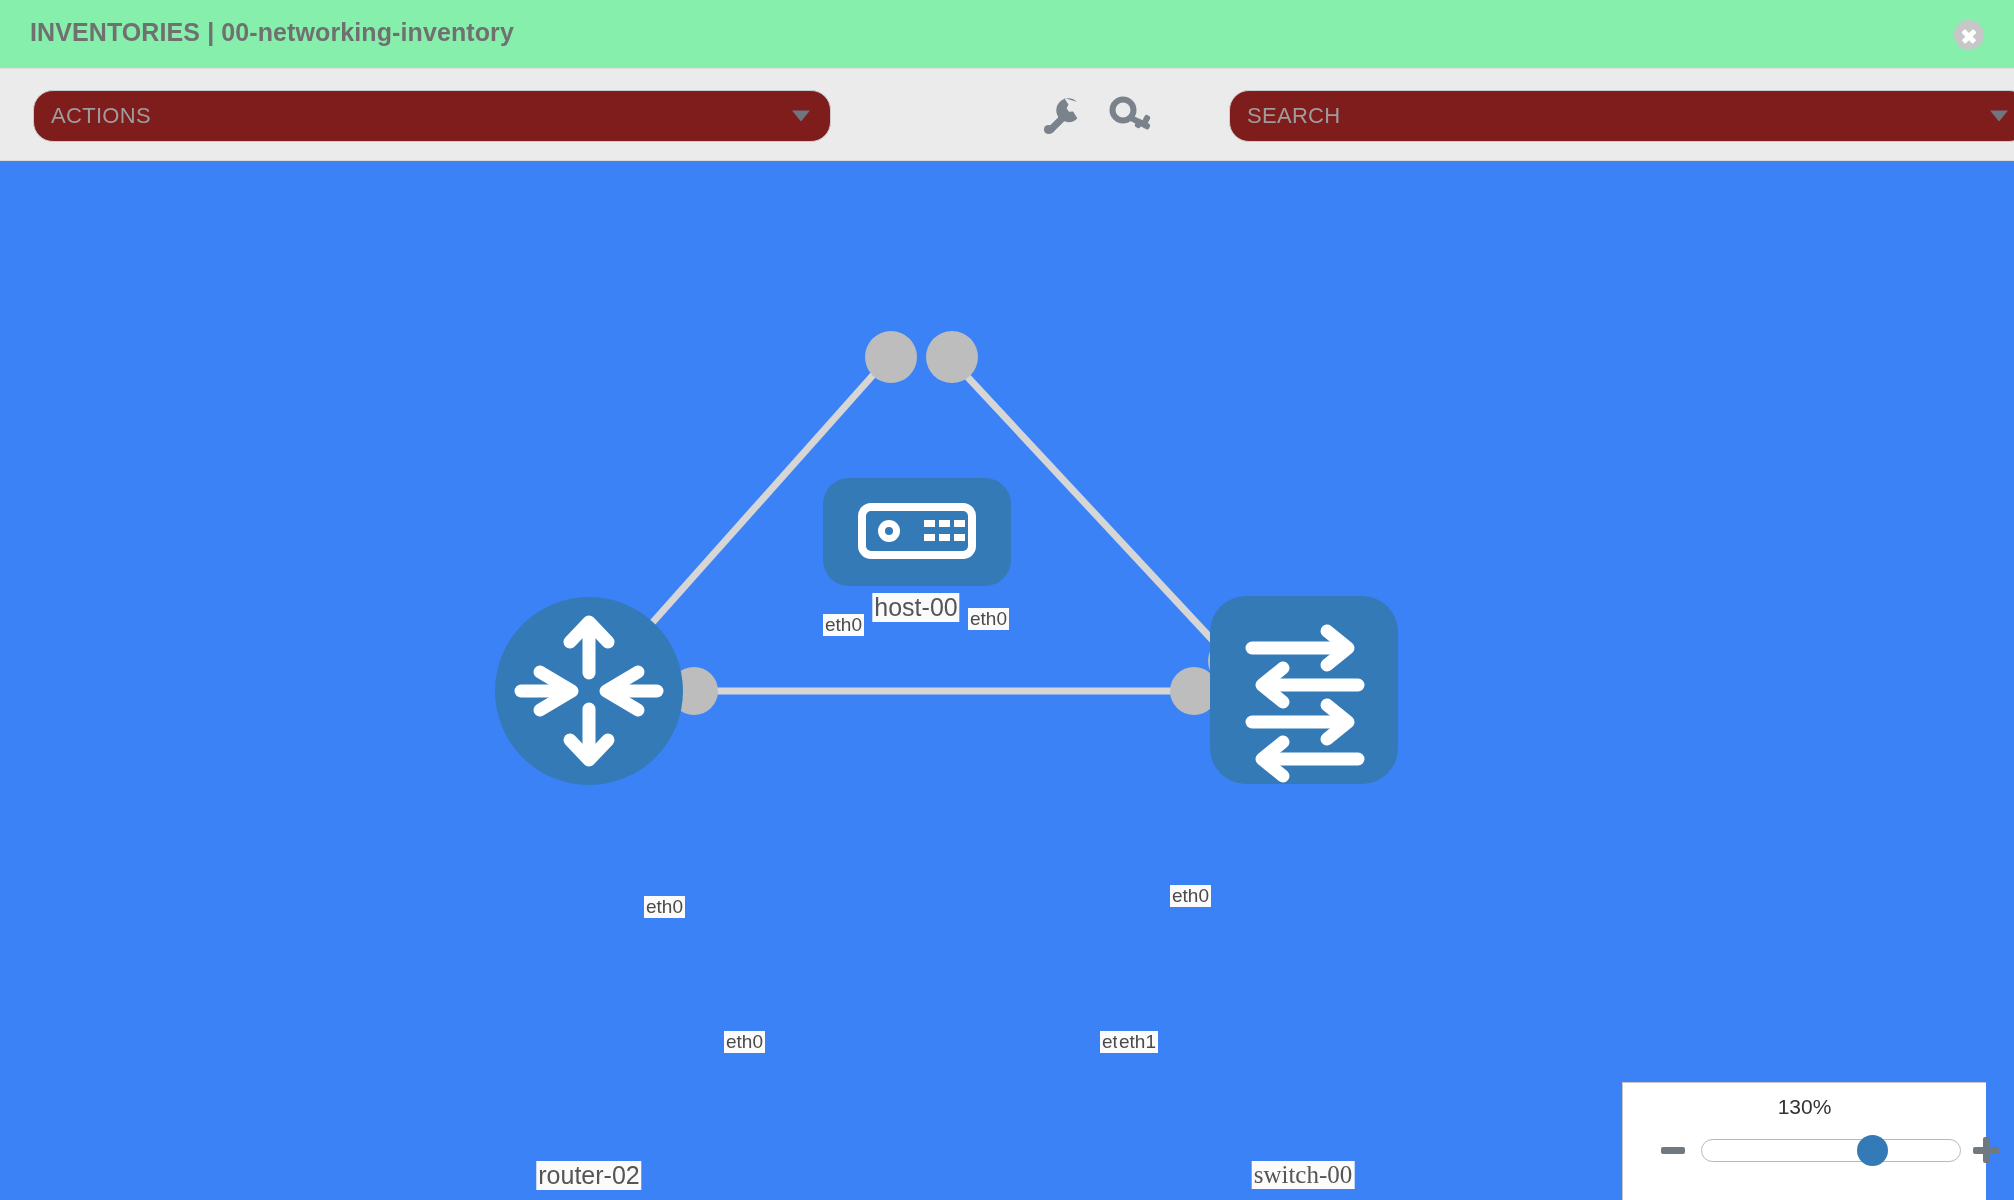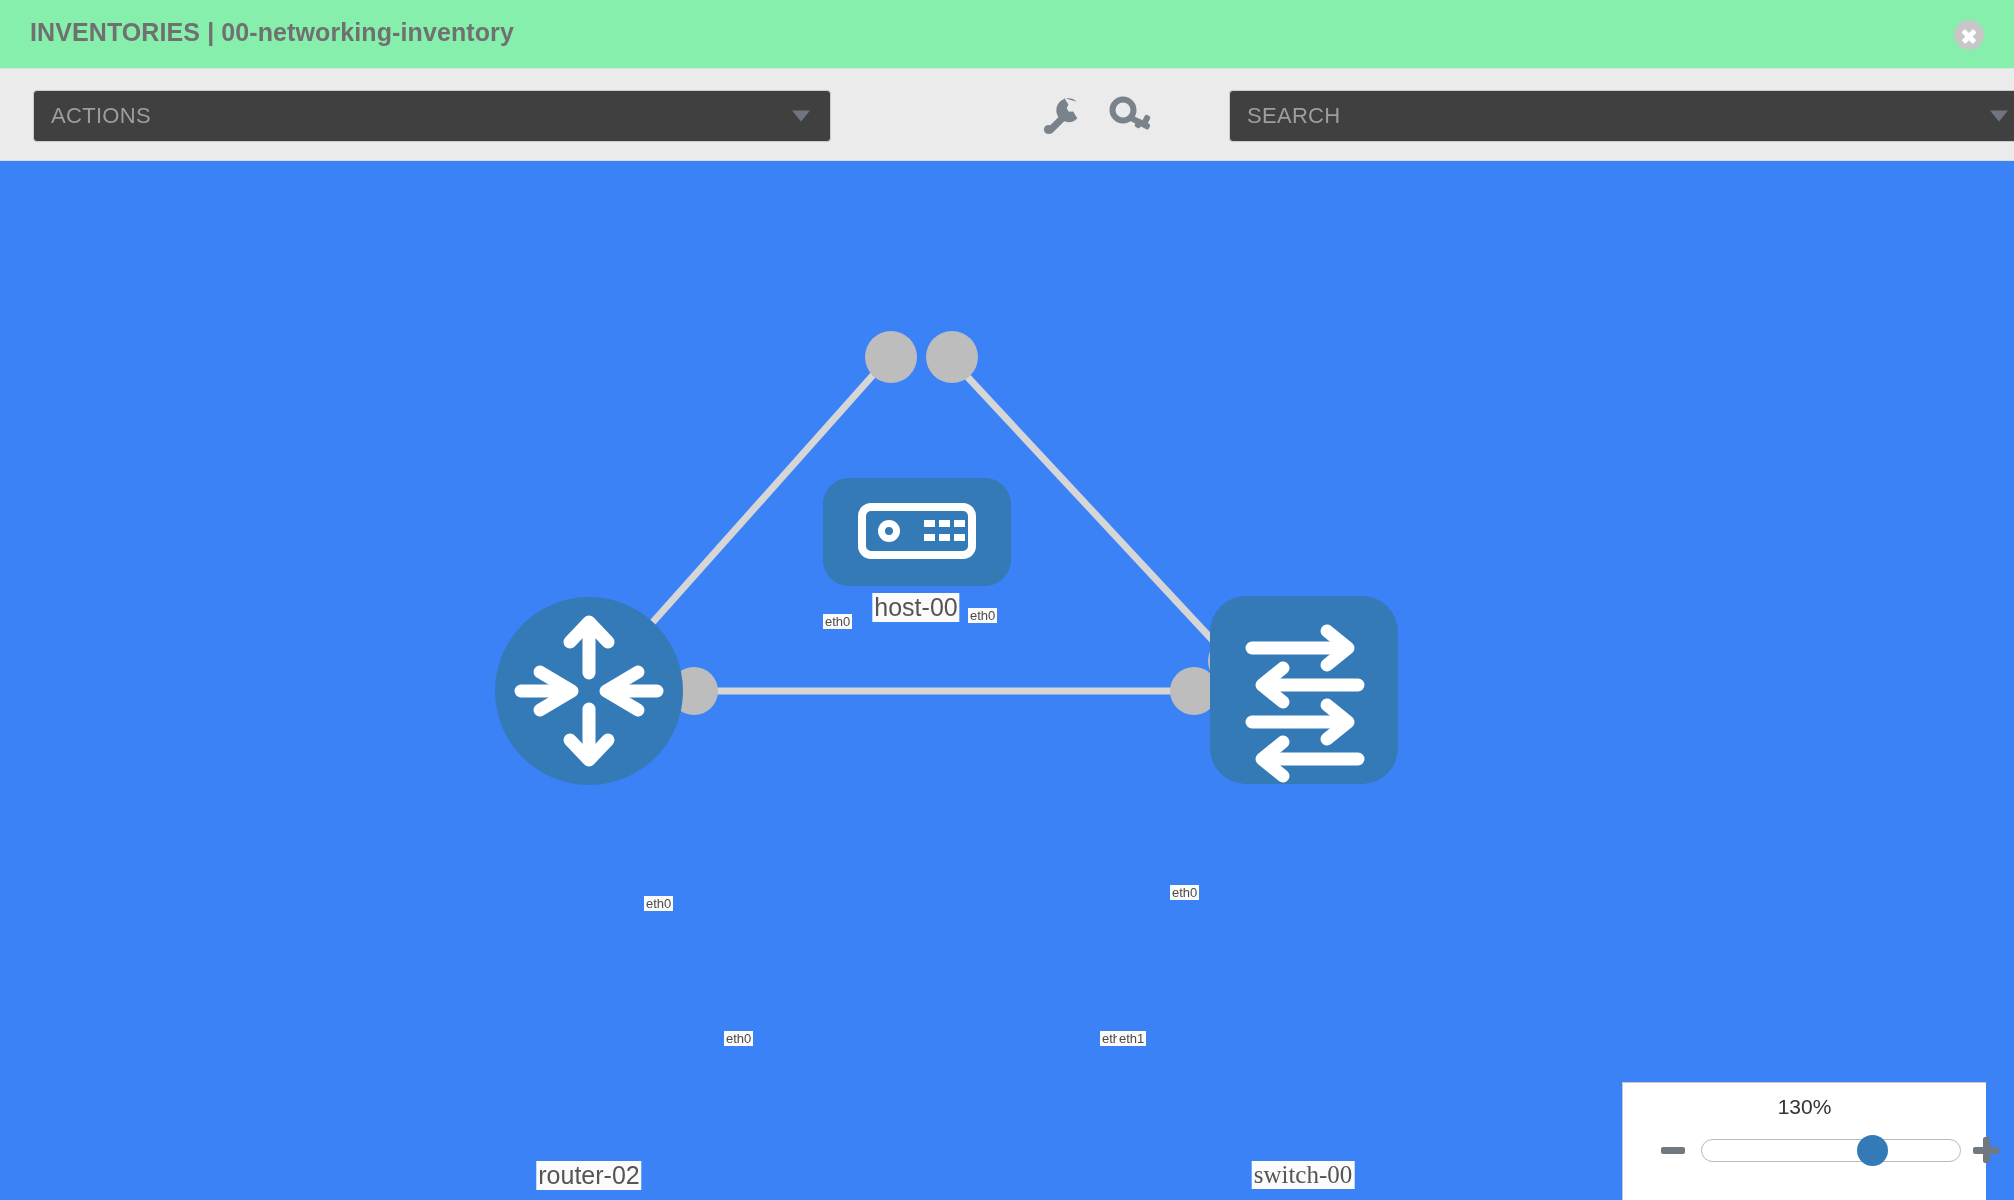--- a/index.html
+++ b/index.html
@@ -67,23 +67,23 @@
     position: absolute;
     left: 0; top: 69px;
     width: 2014px;
     height: 92px;
     background: #ebebeb;
     border-bottom: 1px solid #dcdcdc;
     box-sizing: border-box;
   }
   .field {
     position: absolute;
-    background: #404040;
+    background: #7f1d1d;
     border: 1px solid #cccccc;
-    border-radius: 4px;
+    border-radius: 20px;
     box-sizing: border-box;
     cursor: pointer;
   }
   .field .ph {
     position: absolute;
     left: 17px;
     top: 50%;
     transform: translateY(-50%);
     font-size: 22px;
     color: #9d9d9d;
@@ -143,21 +143,21 @@
     position: absolute;
     font-size: 25px;
     color: #555555;
     background: #fbfbfb;
     white-space: nowrap;
     padding: 0 2px;
     transform: translateX(-50%);
   }
   .port-label {
     position: absolute;
-    font-size: 13px;
+    font-size: 19px;
     color: #4a4a4a;
     background: #fbfbfb;
     white-space: nowrap;
     padding: 0 2px;
     text-align: right;
   }
 
   
   #zoom-control {
     position: absolute;

